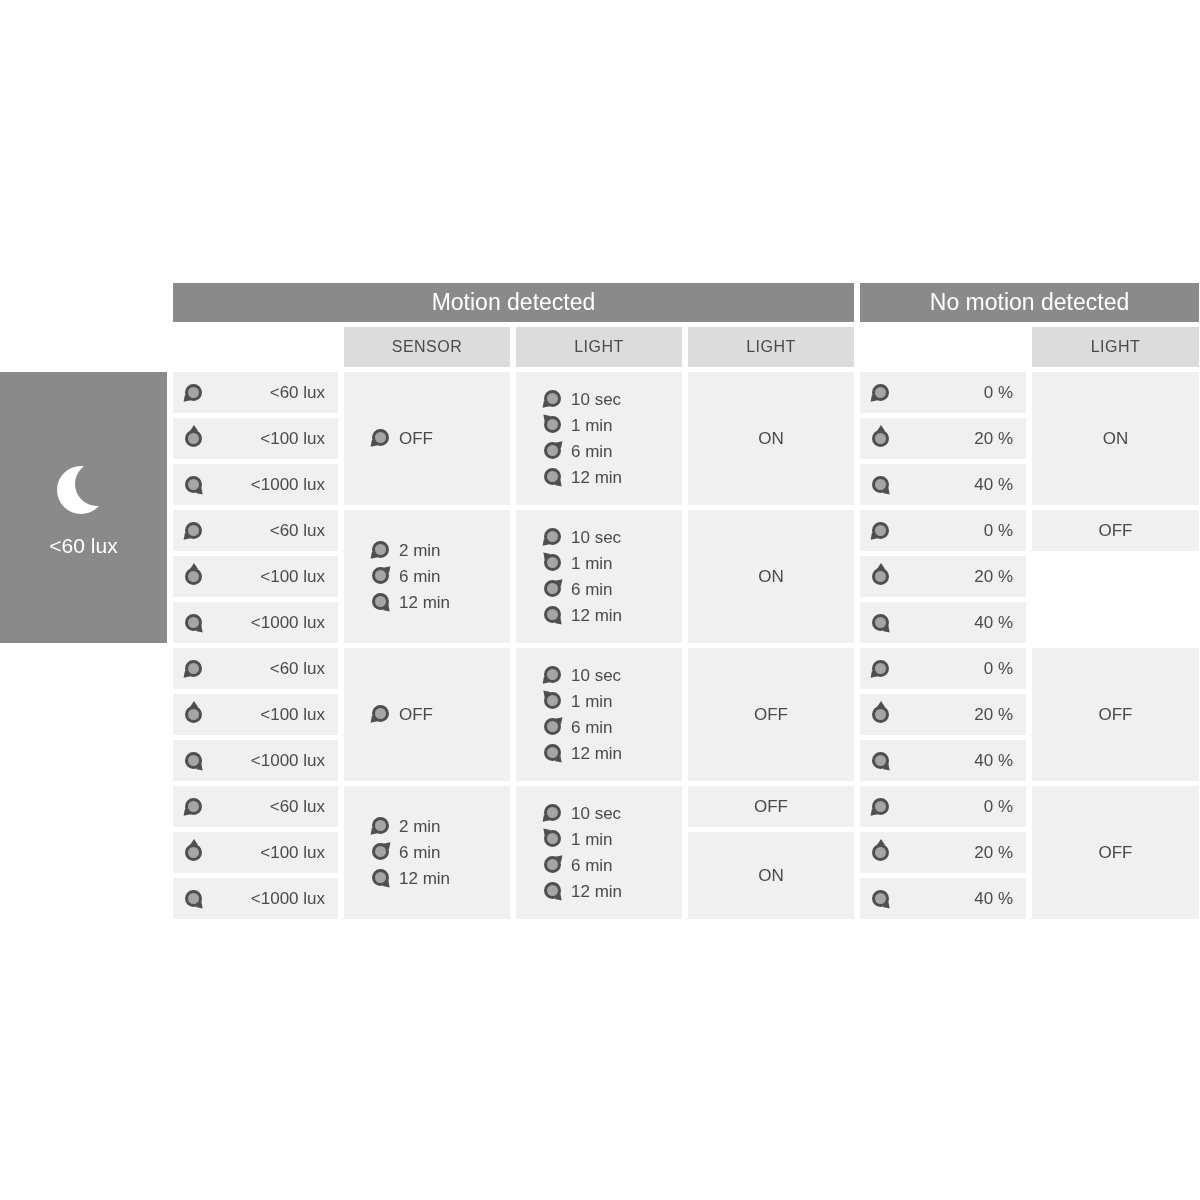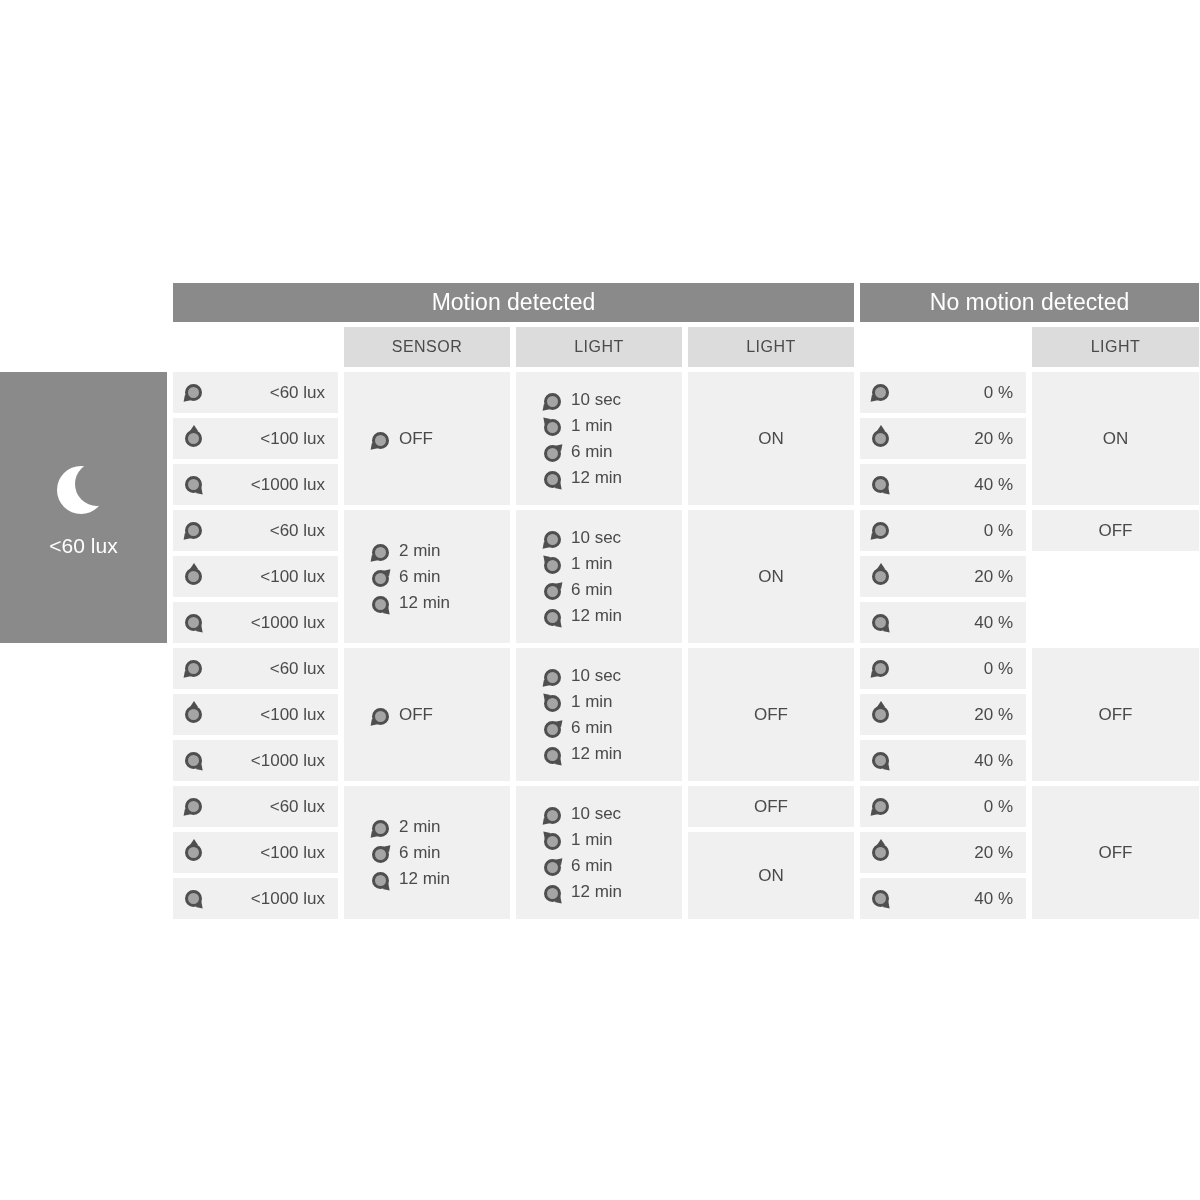--- a/index.html
+++ b/index.html
@@ -14,21 +14,21 @@
   .band-nomotion{grid-column:6/8;}
   .colhead{background:#dcdcdc;color:#4a4a4a;display:flex;align-items:center;justify-content:center;
         font-size:16px;letter-spacing:0.5px;grid-row:2;}
   .sidebar{background:#8a8a8a;grid-column:1;display:flex;flex-direction:column;align-items:center;
         justify-content:center;color:#ffffff;}
   .sidebar .side-label{font-size:21px;margin-top:12px;}
   .cell{background:#f0f0f0;display:flex;align-items:center;font-size:17px;color:#4a4a4a;}
   .kv{justify-content:space-between;padding:0 13px 0 12px;}
   .stack{flex-direction:column;align-items:flex-start;justify-content:center;gap:6px;padding-left:28px;}
   .center{justify-content:center;}
-  .item{display:flex;align-items:flex-end;gap:10px;}
+  .item{display:flex;align-items:flex-start;gap:10px;}
   .knob{box-sizing:border-box;width:17px;height:17px;border:3px solid #4f4f4f;border-radius:50%;
         background:#a5a5a5;position:relative;transform:rotate(var(--rot,0deg));flex:none;}
   .knob::before{content:"";position:absolute;left:50%;top:-8px;transform:translateX(-50%);
         width:0;height:0;border-left:4px solid transparent;border-right:4px solid transparent;
         border-bottom:6px solid #4f4f4f;}
   svg{display:block;}
 </style>
 </head>
 <body>
 

